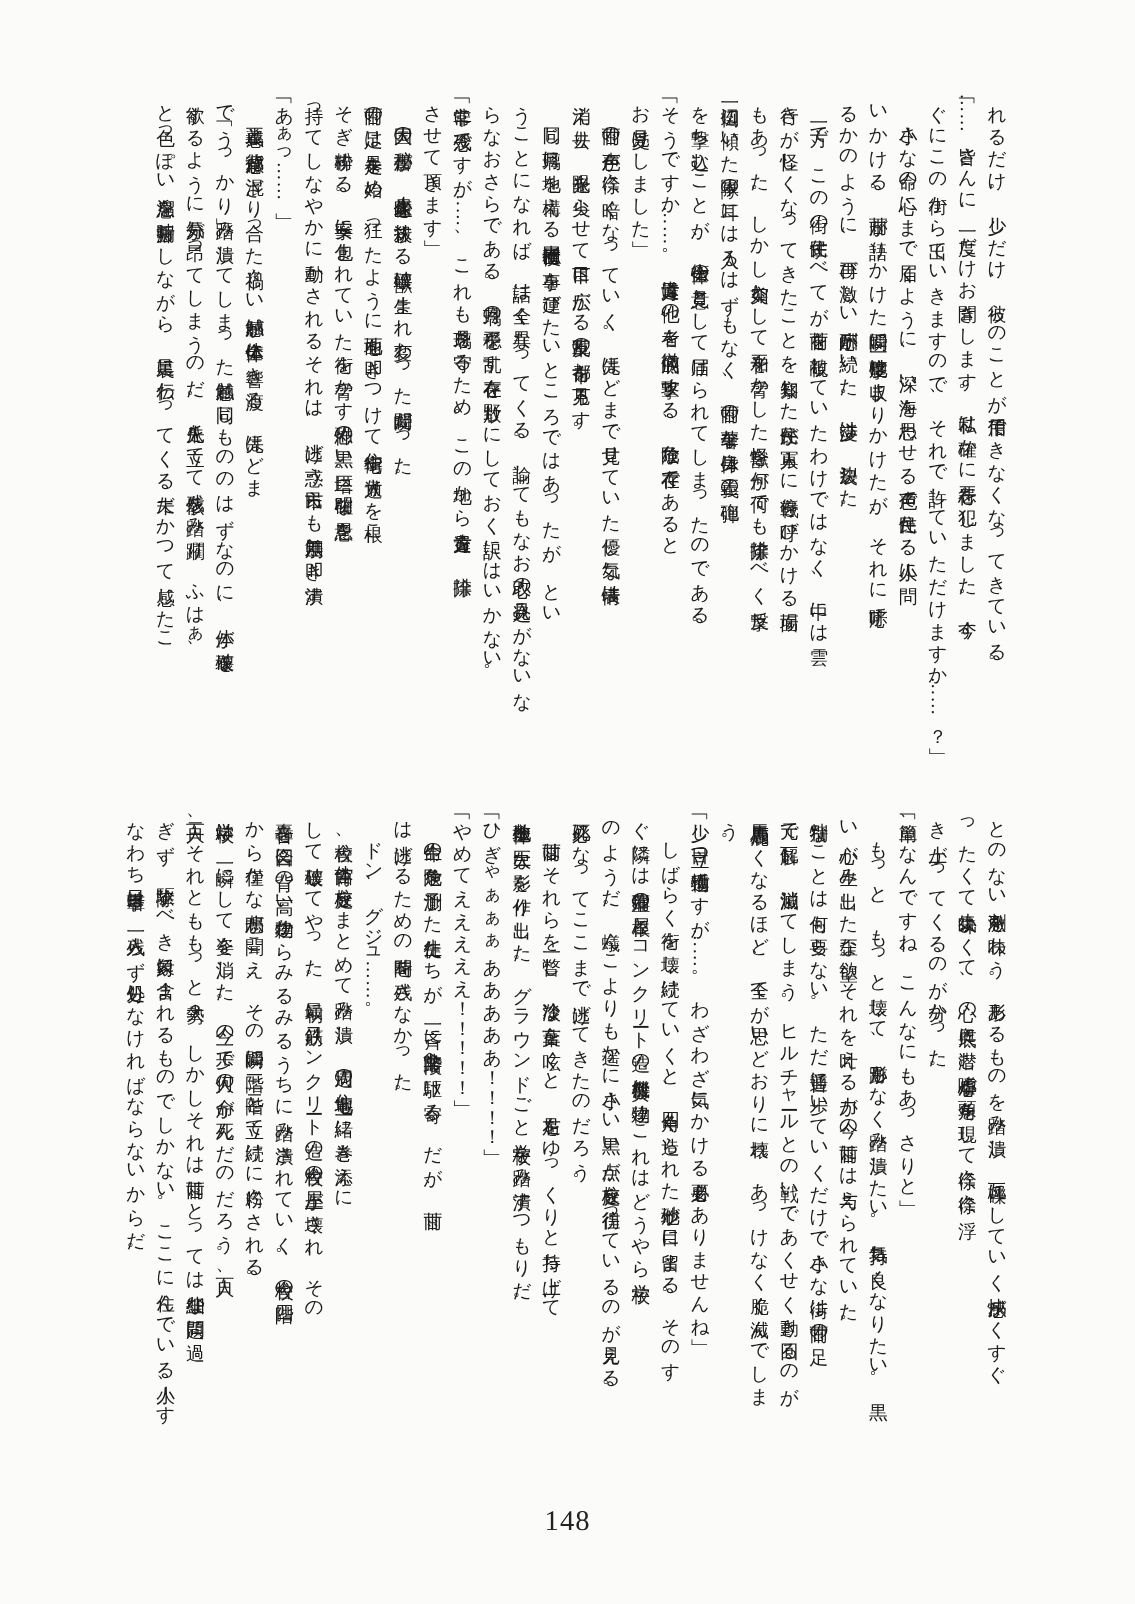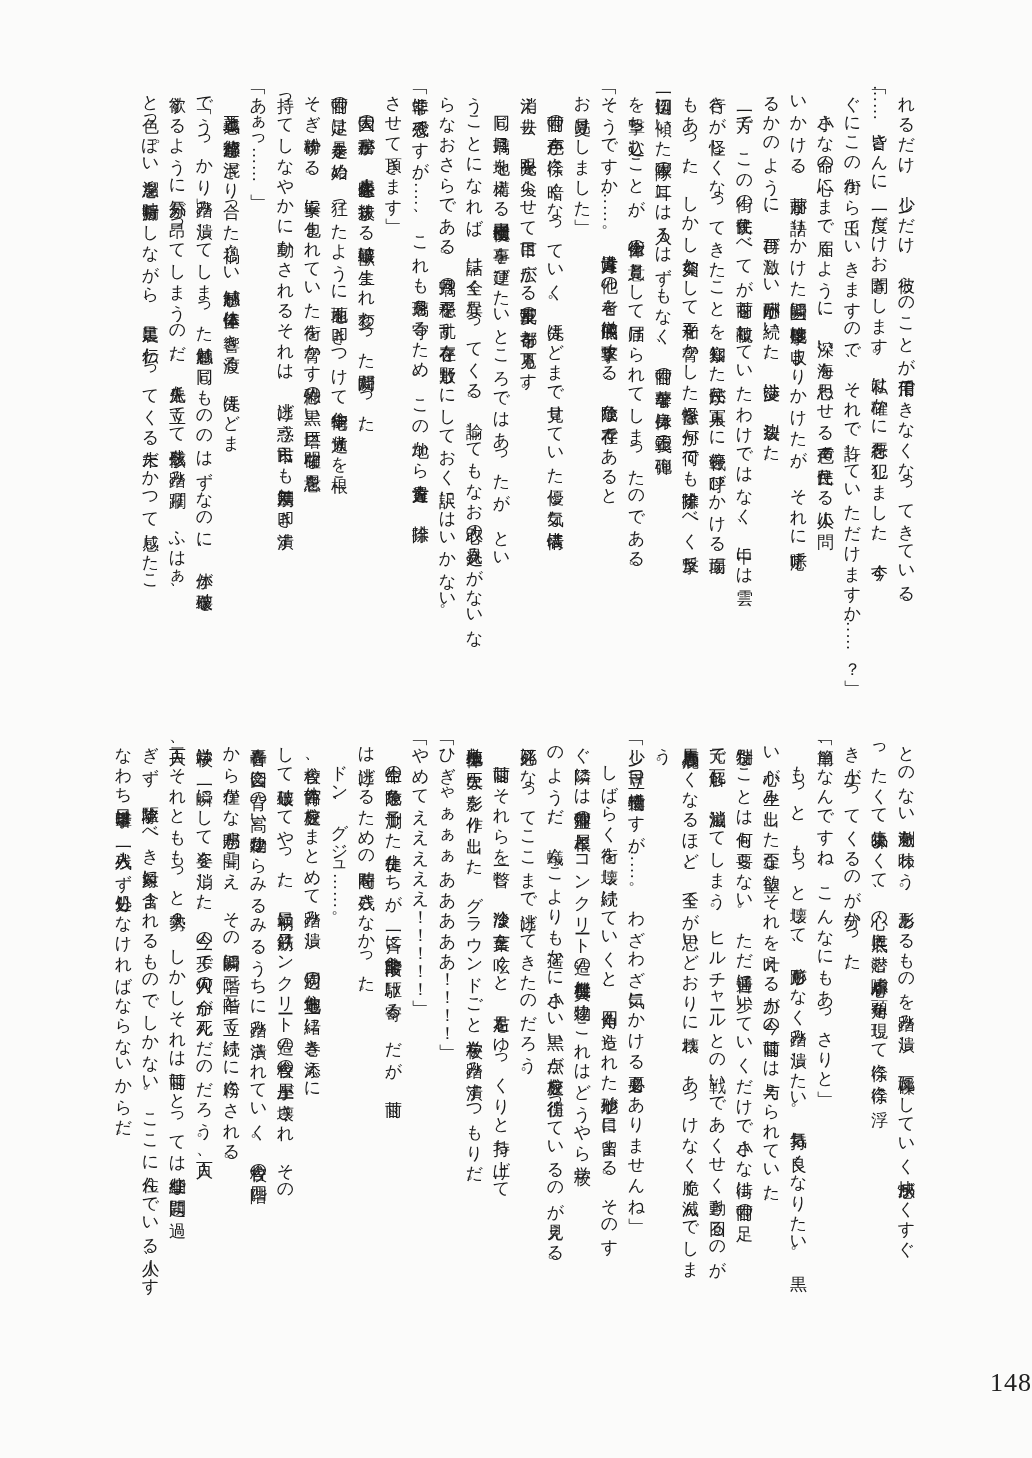--- a/index.html
+++ b/index.html
@@ -30,21 +30,21 @@
     white-space: pre;        
     height: max-content;
   }
   #block-top    { top: 84px;  }
   #block-bottom { top: 735px; }
   .pagenum {
     position: absolute;
     top: 1368px;
     left: 0;
     width: 100%;
-    text-align: right;
+    text-align: center;
     font-size: 26px;
     letter-spacing: 1px;
     color: #222222;
   }
 </style>
 </head>
 <body>
 
 <div class="page">
   <div class="tblock" id="block-top">

